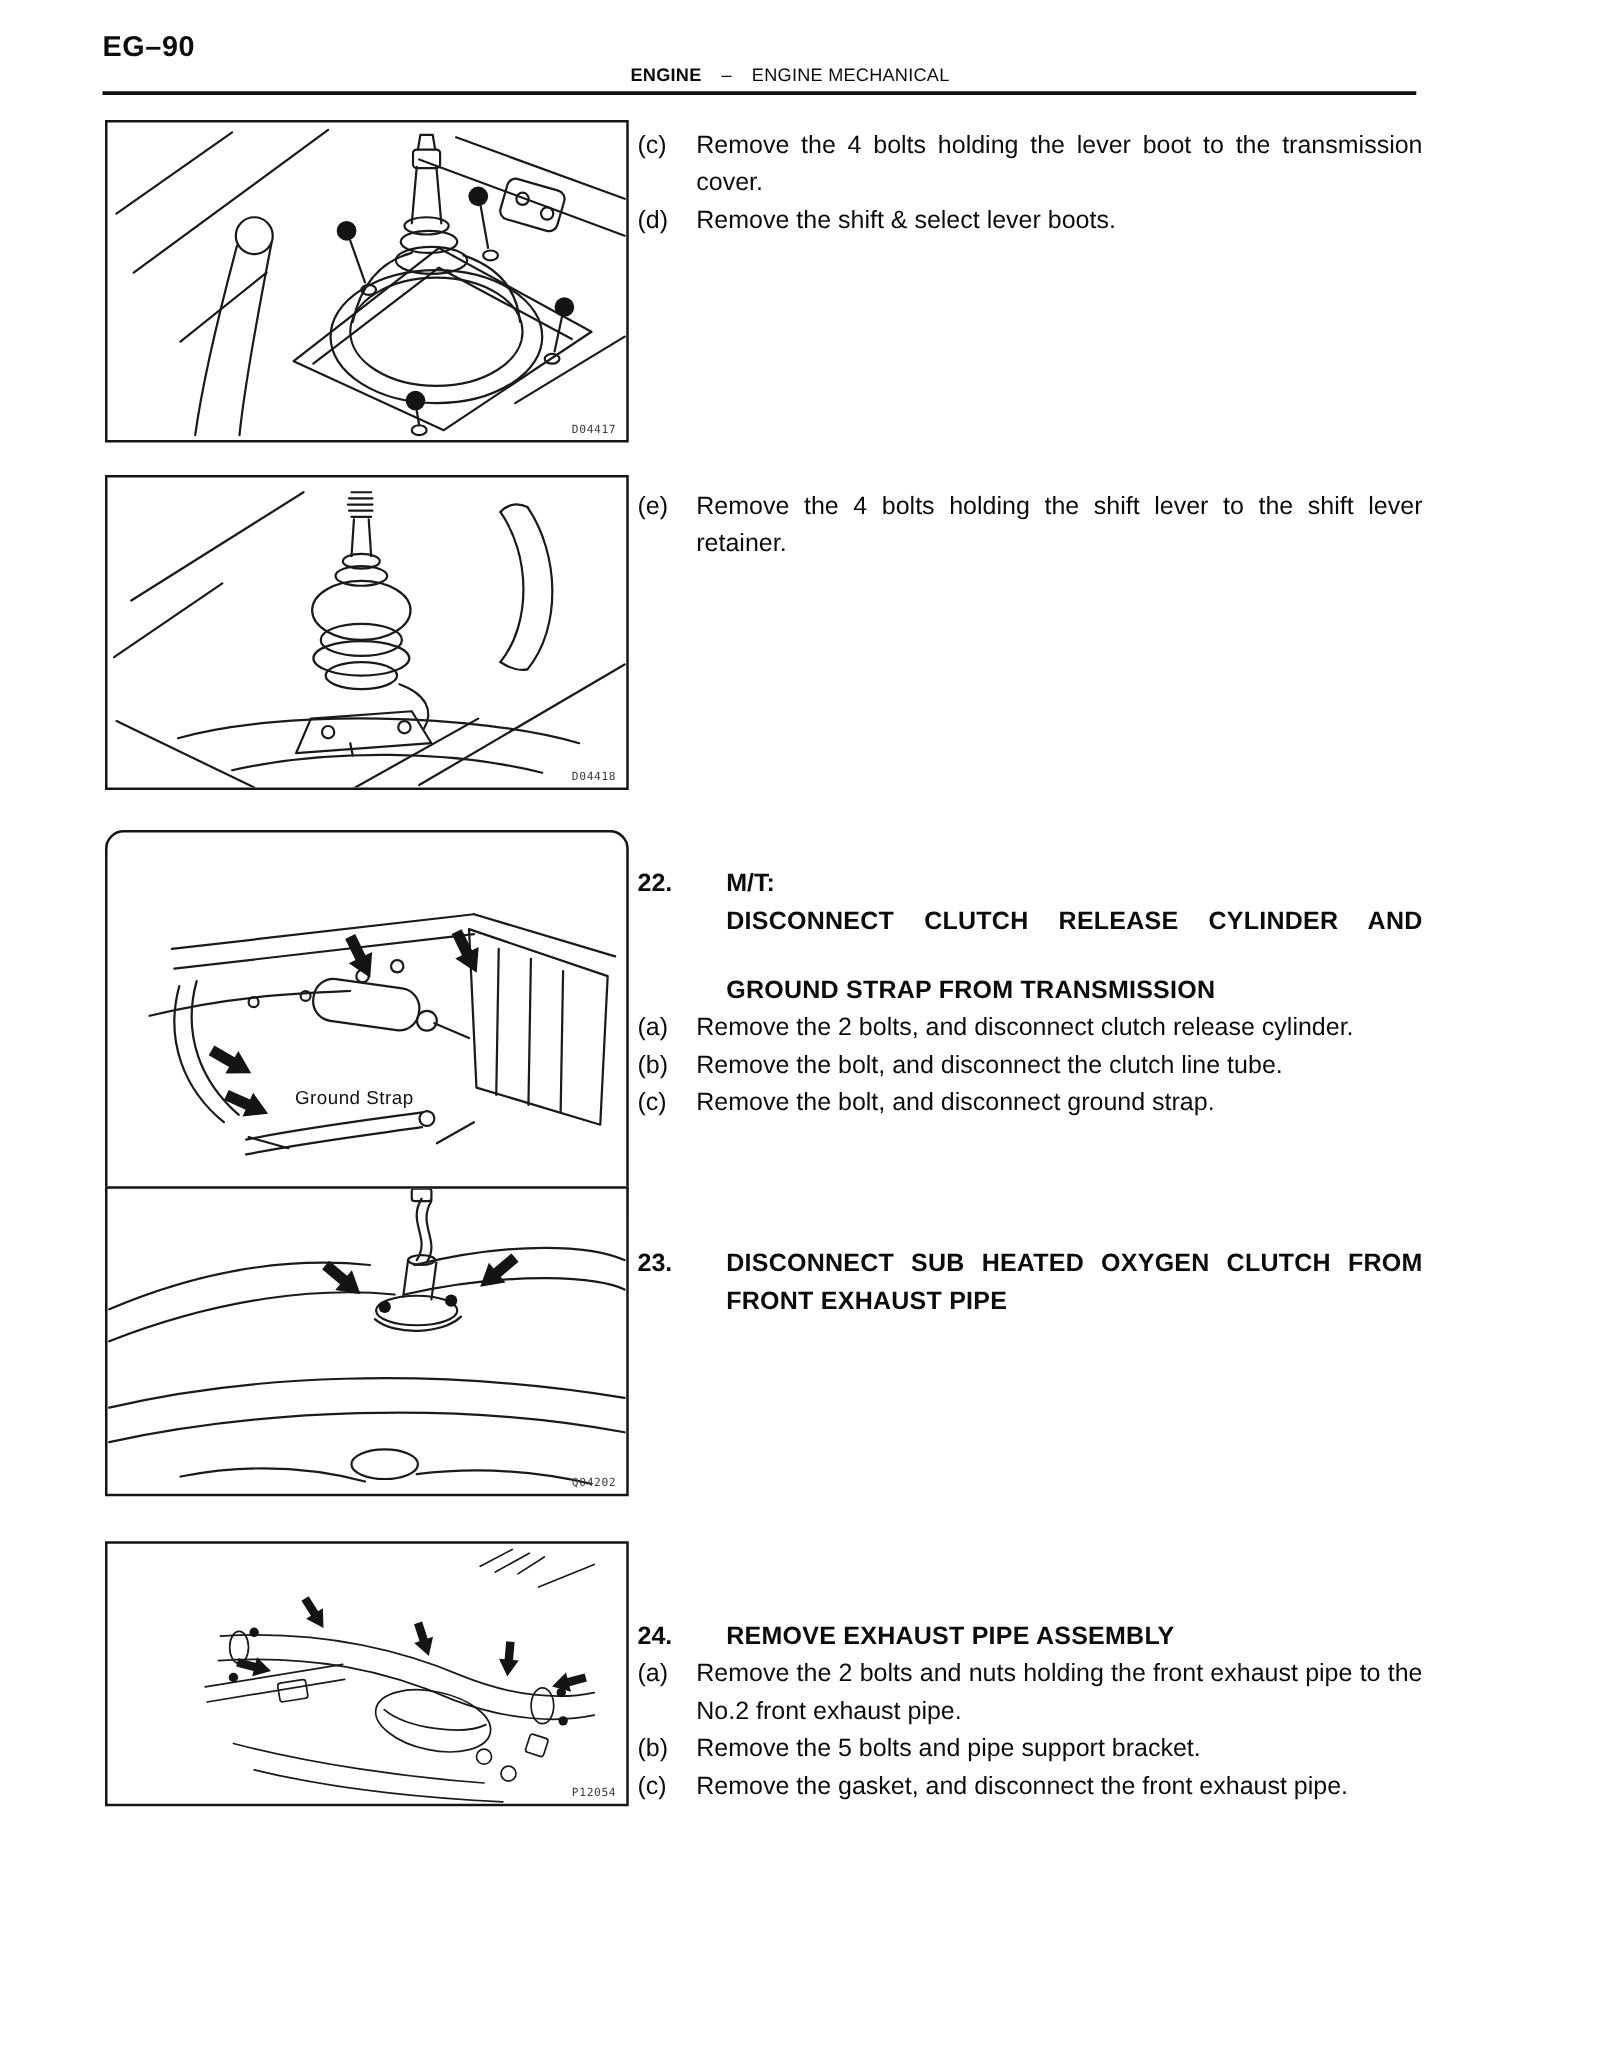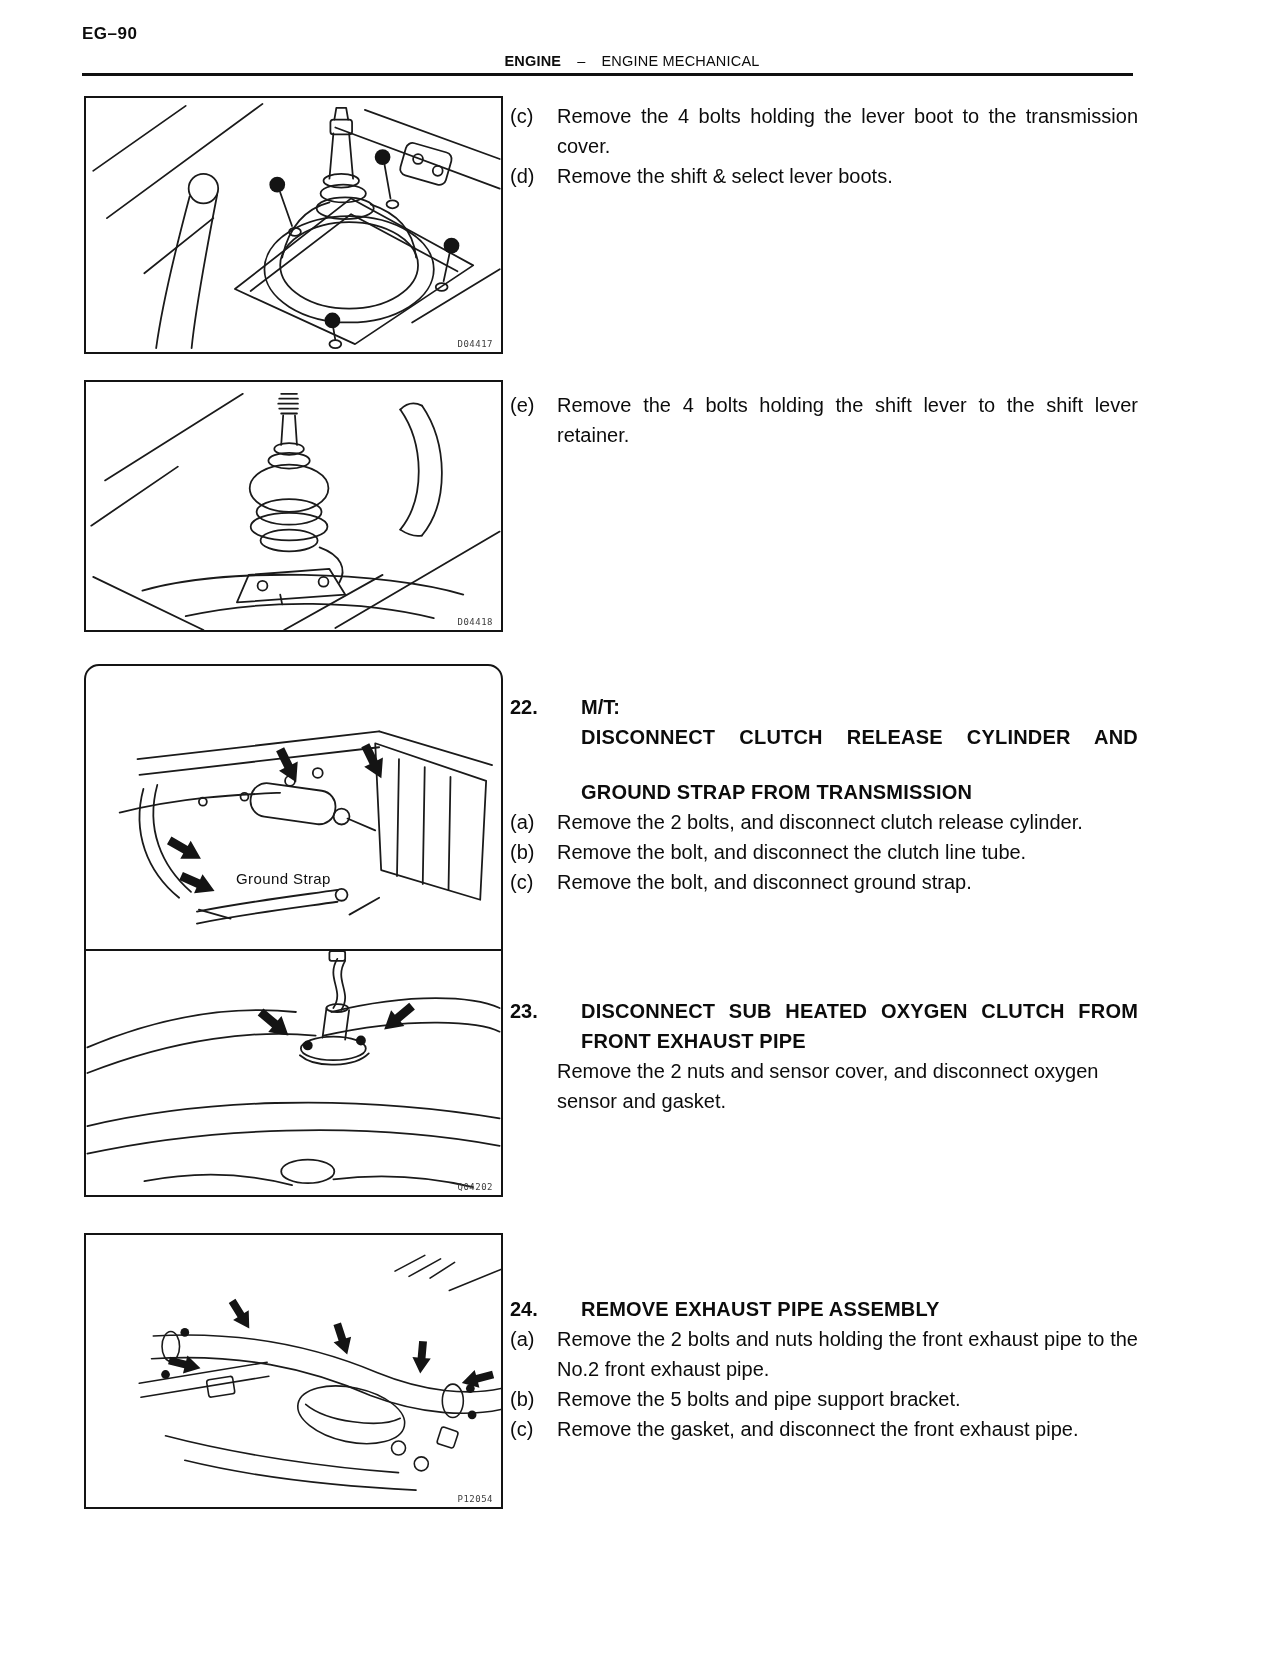--- a/index.html
+++ b/index.html
@@ -6,21 +6,21 @@
   body{
     width:1280px;height:1656px;background:#ffffff;
     font-family:"Liberation Sans", sans-serif;color:#0c0c0c;
     position:relative;overflow:hidden;
   }
   .page{position:absolute;inset:0;}
 
   
   .page-code{
     position:absolute;left:82px;top:24px;
-    font-size:17px;font-weight:700;letter-spacing:.5px;
+    font-size:23px;font-weight:700;letter-spacing:.5px;
   }
   .header-line{
     position:absolute;left:132px;top:53px;width:1000px;
     text-align:center;font-size:14.5px;letter-spacing:.2px;white-space:nowrap;
   }
   .header-line .hsec{font-weight:700;}
   .header-line .hdash{margin:0 16px;}
   .header-rule{
     position:absolute;left:82px;top:73px;width:1051px;height:3px;background:#101010;
   }
@@ -37,21 +37,21 @@
     font-size:9px;letter-spacing:.5px;color:#3c3c3c;
   }
   .callout{
     position:absolute;left:150px;top:204px;
     font-size:15px;letter-spacing:.4px;color:#101010;
   }
   #fig1{top:96px;height:258px;}
   #fig2{top:380px;height:252px;}
   #fig3{top:664px;height:320px;border-radius:15px;}
   #fig4{top:949px;height:248px;}
-  #fig5{top:1233px;height:276px;padding-left:48px;}
+  #fig5{top:1233px;height:212px;padding-left:48px;}
 
   
   .tblock{
     position:absolute;left:510px;width:628px;
     font-size:20px;line-height:30px;
   }
   .step{display:grid;grid-template-columns:47px 1fr;}
   .step-text{text-align:justify;}
   .sec-head{display:grid;grid-template-columns:47px 1fr;gap:24px;}
   .sec-num{font-weight:700;}
@@ -318,24 +318,20 @@
   </div>
 
   <div class="tblock" id="sec23">
     <div class="sec-head">
       <span class="sec-num">23.</span>
       <span>
         <span class="sec-title jline" style="display:block;">DISCONNECT SUB HEATED OXYGEN CLUTCH FROM</span>
         <span class="sec-title" style="display:block;">FRONT EXHAUST PIPE</span>
       </span>
     </div>
-    <div class="sec-body">
-      <span></span>
-      <span class="step-text">Remove the 2 nuts and sensor cover, and disconnect oxygen sensor and gasket.</span>
-    </div>
   </div>
 
   <div class="tblock" id="sec24">
     <div class="sec-head">
       <span class="sec-num">24.</span>
       <span class="sec-title">REMOVE EXHAUST PIPE ASSEMBLY</span>
     </div>
     <div class="step">
       <span class="step-label">(a)</span>
       <span class="step-text">Remove the 2 bolts and nuts holding the front exhaust pipe to the No.2 front exhaust pipe.</span>

